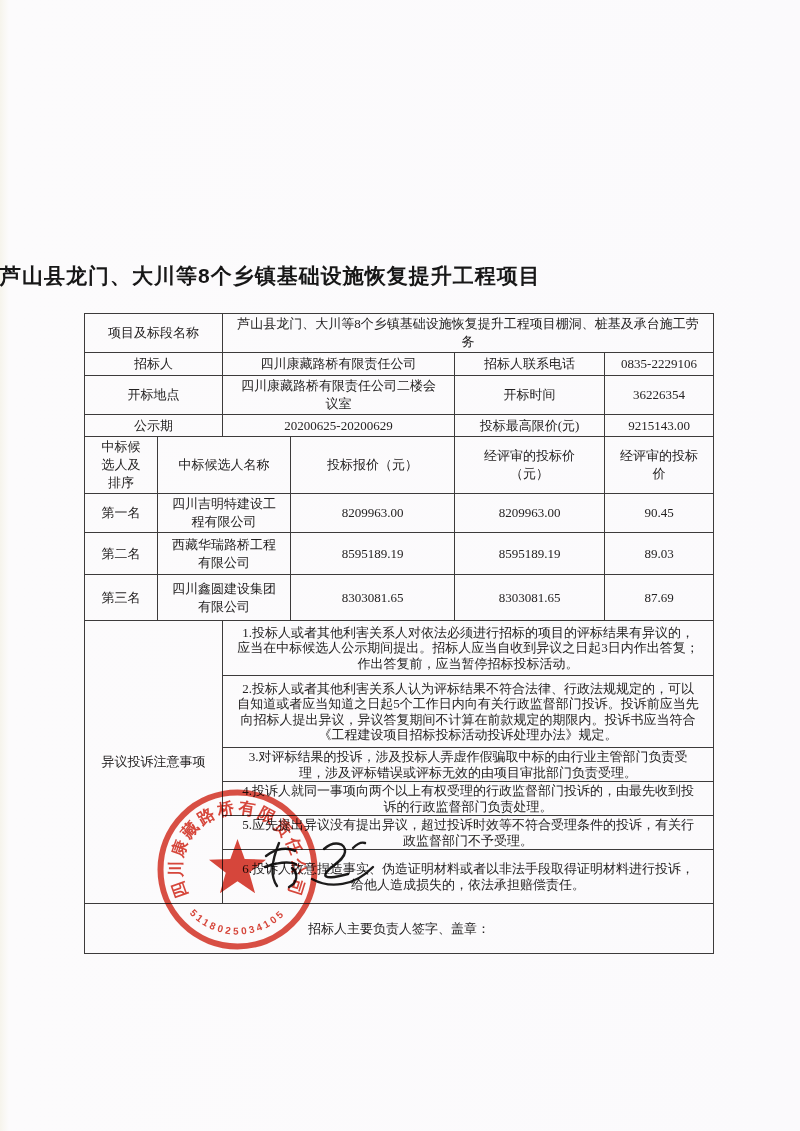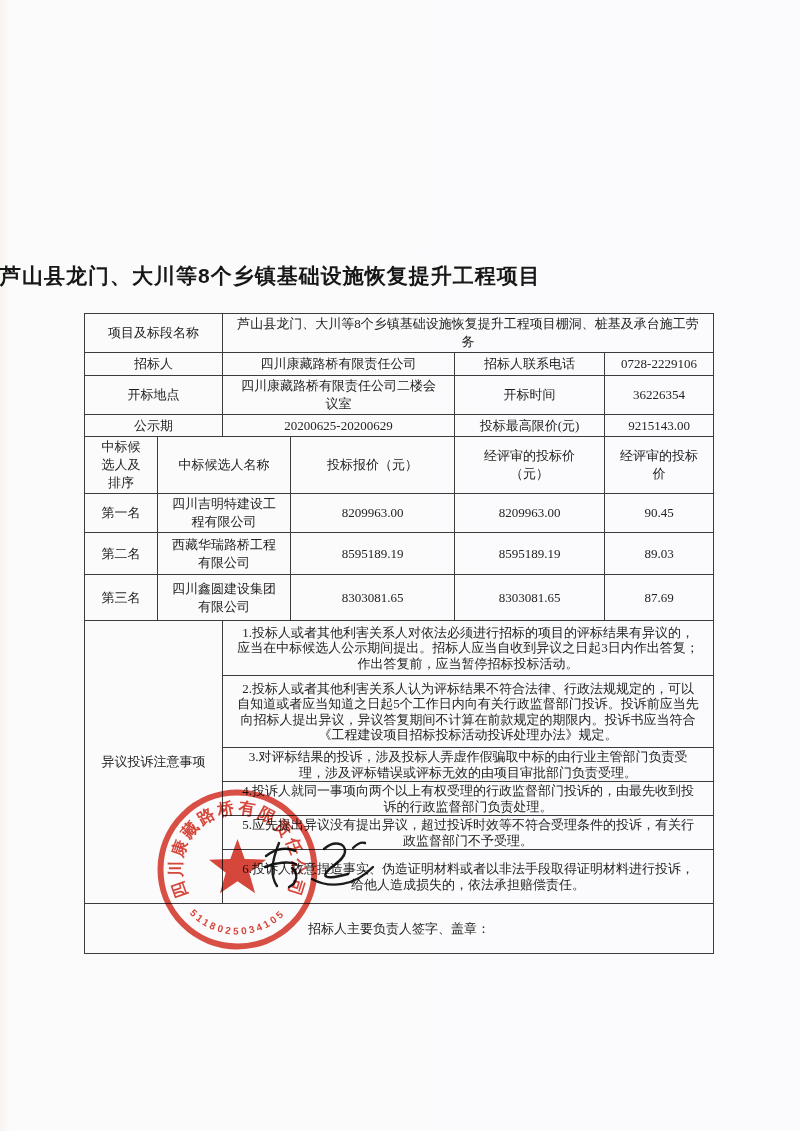--- a/index.html
+++ b/index.html
@@ -68,21 +68,21 @@
     </colgroup>
     <tbody>
       <tr class="rA1">
         <td colspan="2">项目及标段名称</td>
         <td colspan="4">芦山县龙门、大川等8个乡镇基础设施恢复提升工程项目棚洞、桩基及承台施工劳务</td>
       </tr>
       <tr class="rA2">
         <td colspan="2">招标人</td>
         <td colspan="2">四川康藏路桥有限责任公司</td>
         <td>招标人联系电话</td>
-        <td>0728-2229106</td>
+        <td>0835-2229106</td>
       </tr>
       <tr class="rA3">
         <td colspan="2">开标地点</td>
         <td colspan="2">四川康藏路桥有限责任公司二楼会议室</td>
         <td>开标时间</td>
         <td>36226354</td>
       </tr>
       <tr class="rA4">
         <td colspan="2">公示期</td>
         <td colspan="2">20200625-20200629</td>

